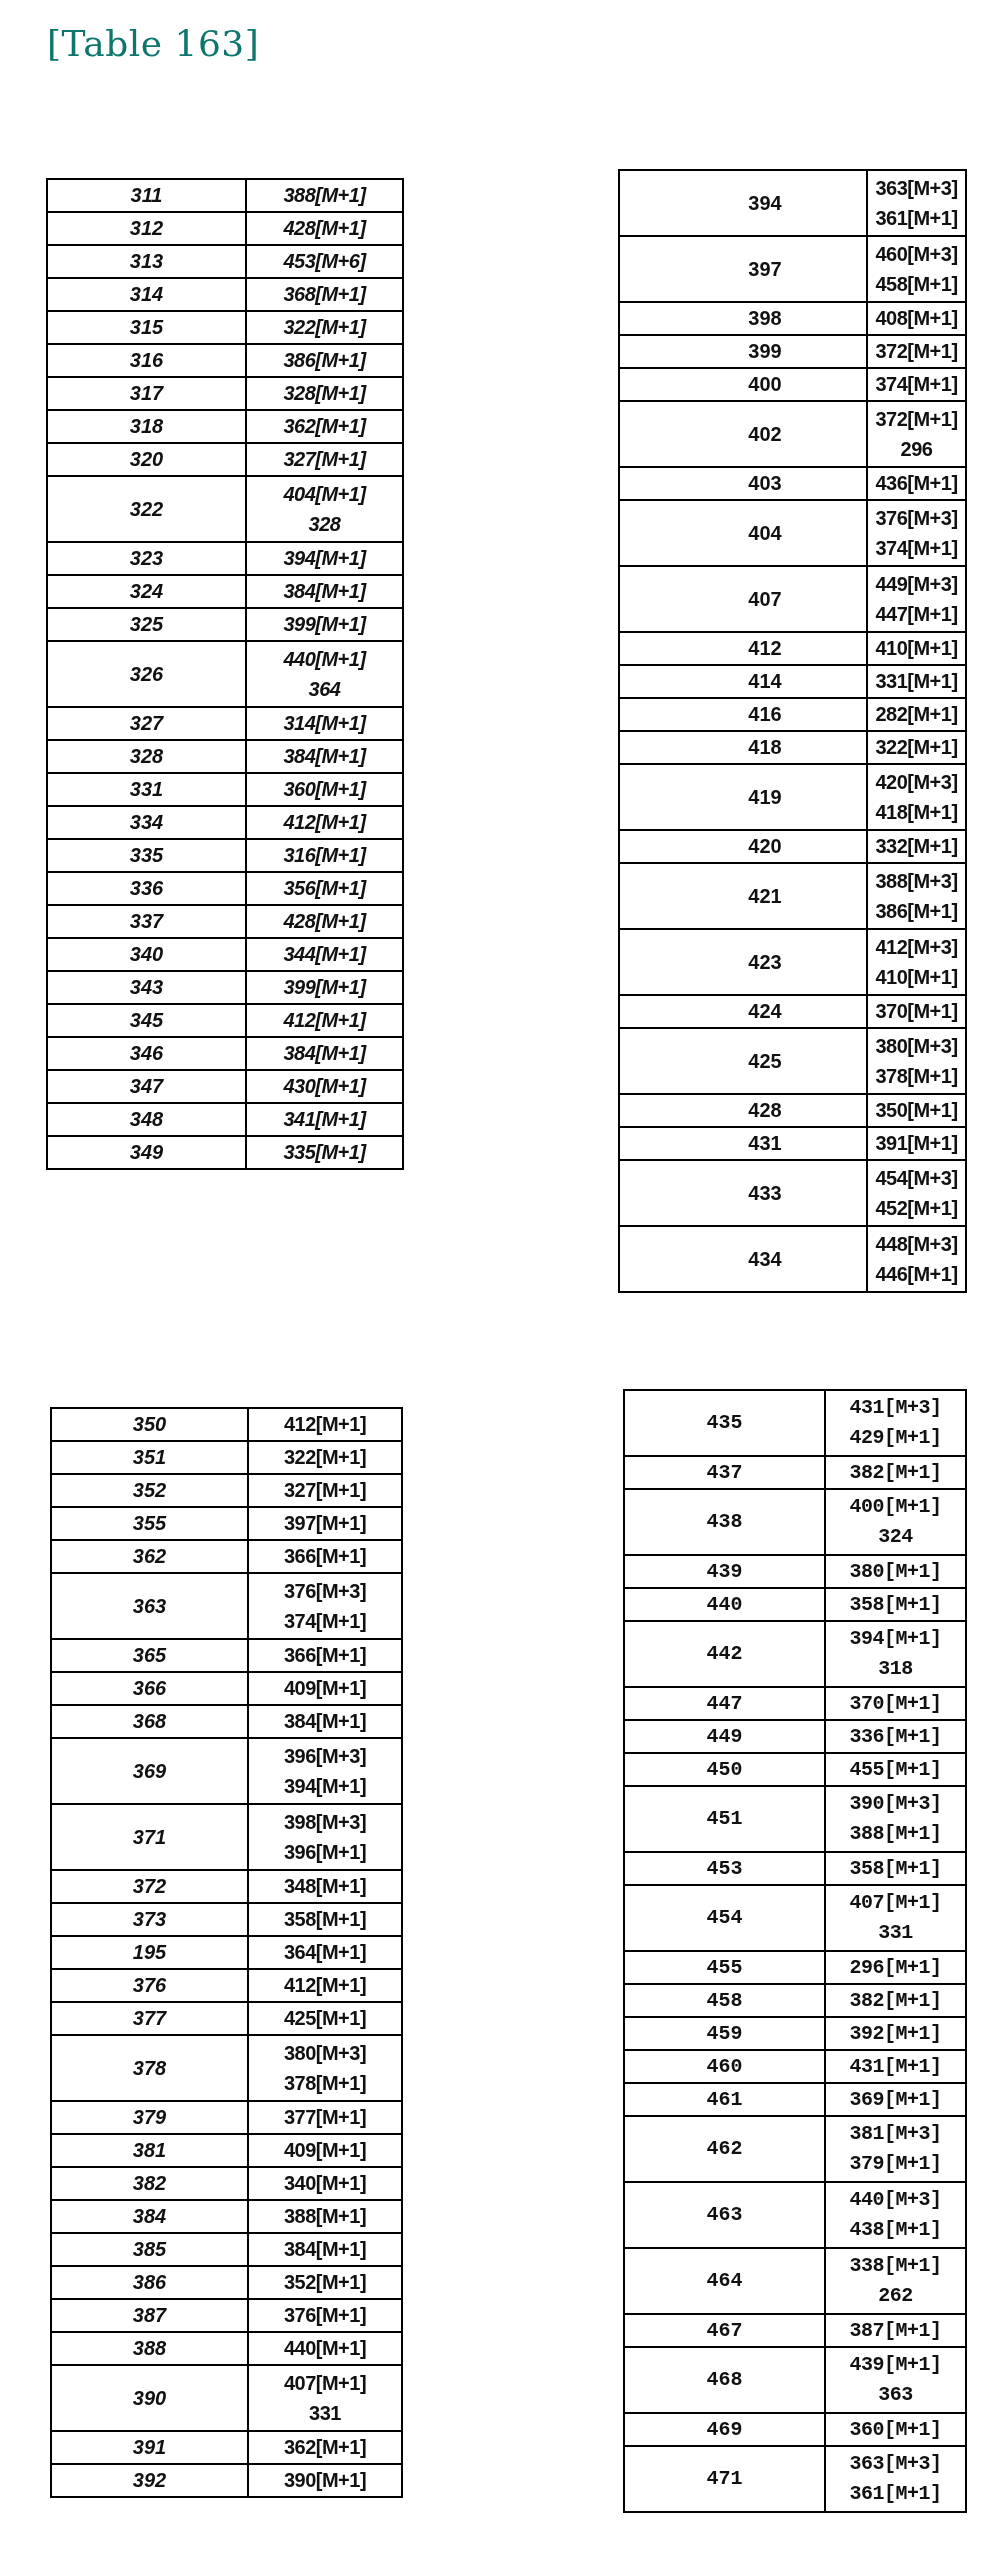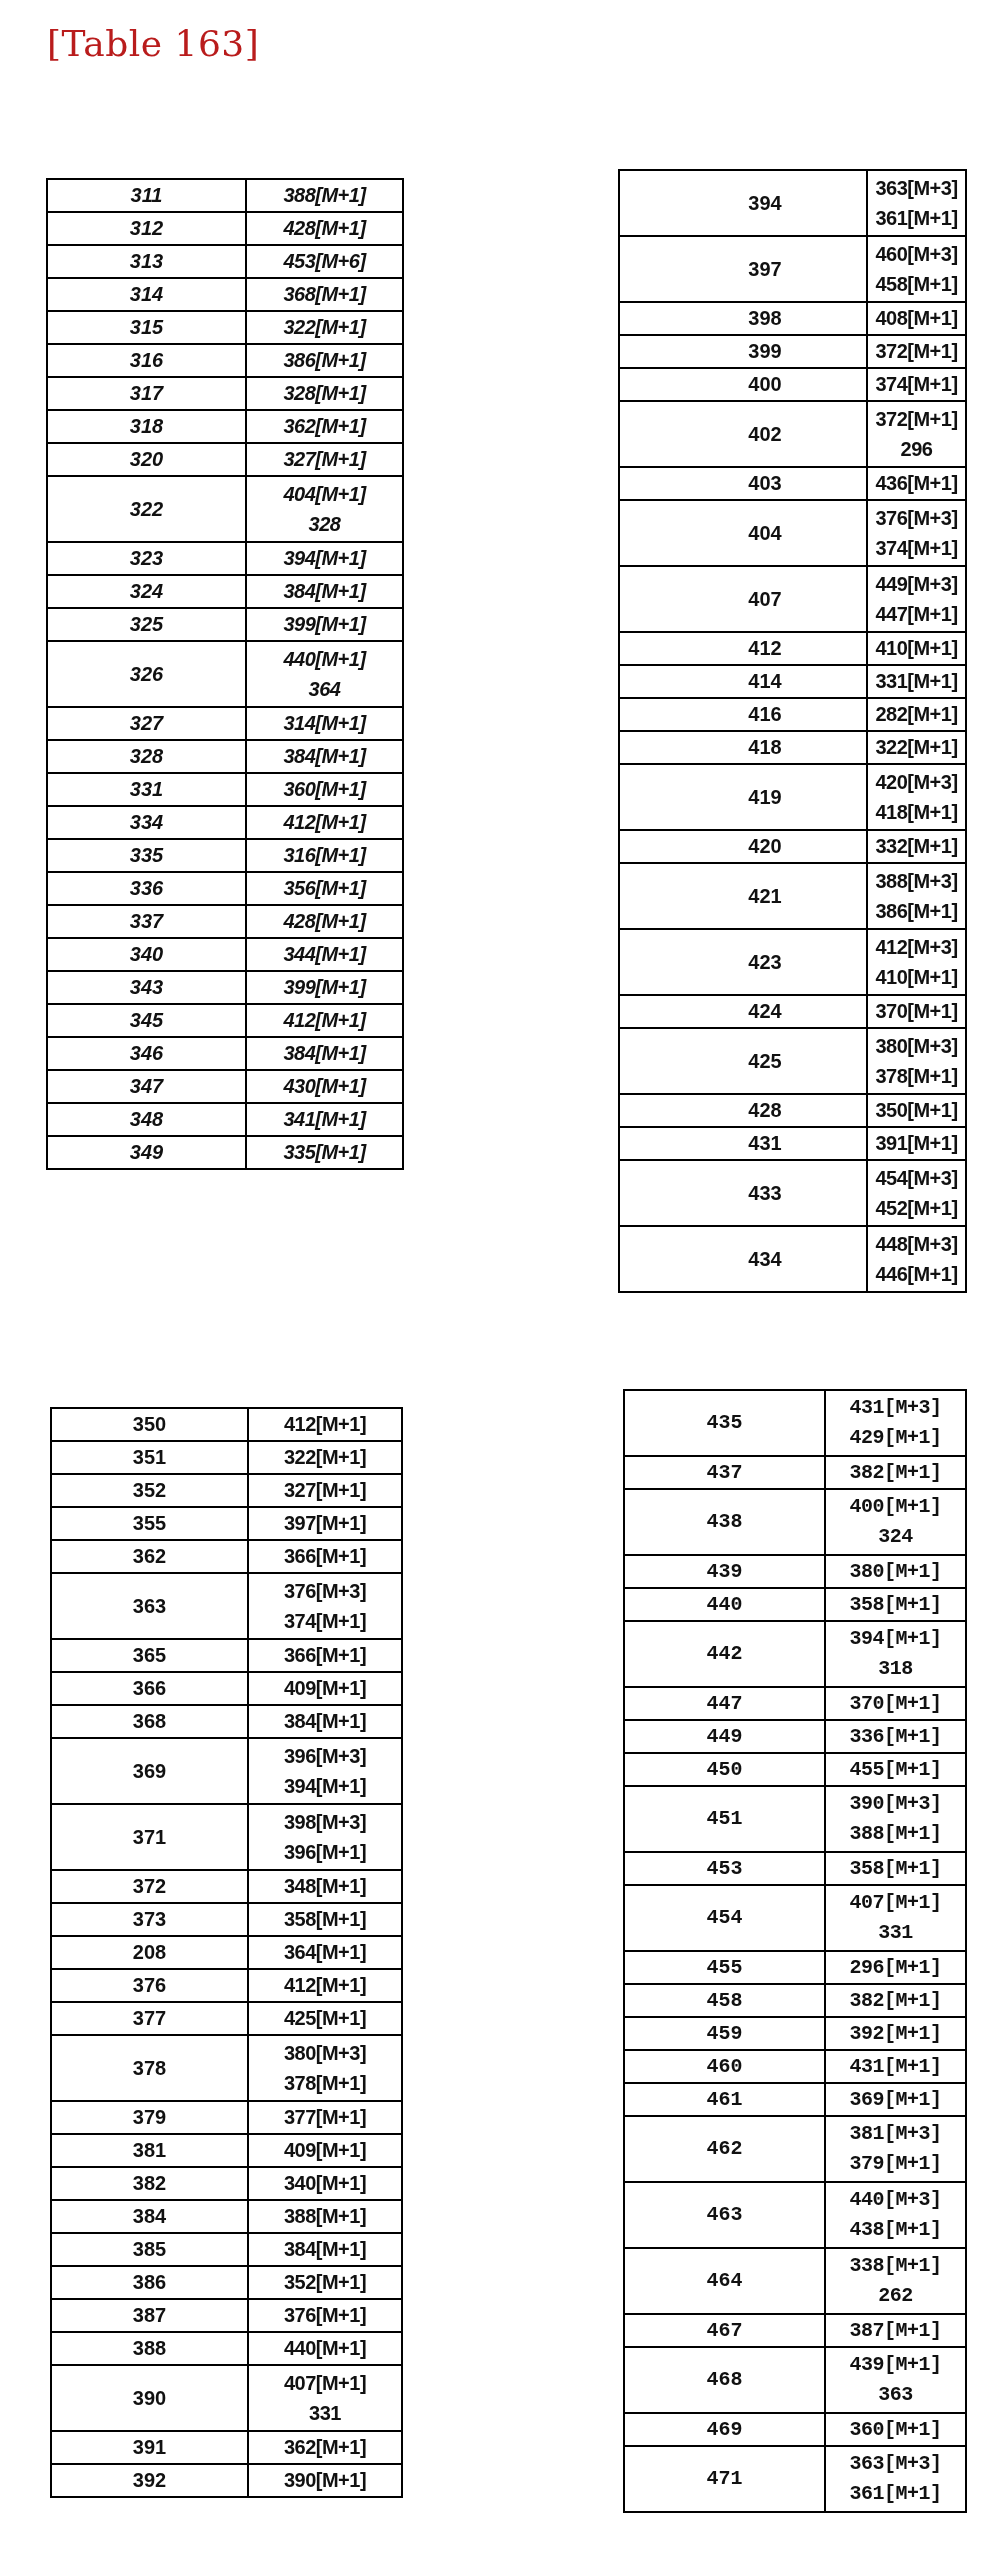--- a/index.html
+++ b/index.html
@@ -1,20 +1,20 @@
 <!DOCTYPE html>
 <html style="font-size:15px"><head>
 <meta charset="utf-8">
 <style>
   html, body { margin: 0; padding: 0; background: #ffffff; }
   body { width: 1008px; height: 2576px; position: relative; overflow: hidden; color: #000; }
   .title {
     position: absolute; left: 47px; top: 23px;
     font-family: "DejaVu Serif", "Liberation Serif", serif;
-    font-size: 36px; letter-spacing: 0.5px; color: #b91c1c;
+    font-size: 36px; letter-spacing: 0.5px; color: #0f766e;
   }
   table.data {
     position: absolute;
     border-collapse: collapse;
     font-family: "Liberation Sans", "DejaVu Sans", sans-serif;
     font-weight: bold;
     font-size: 20px;
     color: #111;
   }
   table.data td {
@@ -26,21 +26,21 @@
     height: 31px;
   }
   table.data td.val { letter-spacing: -0.5px; }
   table.data tr.dbl td { height: 64px; line-height: 30px; }
   .line { display: block; }
   #t1 { left: 46px; top: 178px; width: 358px; font-style: italic; }
   #t1 td.id { width: 197px; }
   #t2 { left: 618px; top: 169px; width: 349px; }
   #t2 td.id { width: 202px; padding-left: 44px; }
   #t3 { left: 50px; top: 1407px; width: 353px; }
-  #t3 td.id { width: 195px; }
+  #t3 td.id { width: 195px; font-style: italic; }
   #t4 { left: 623px; top: 1389px; width: 344px; font-family: Liberation Mono, monospace; }
   #t4 td.id { width: 199px; }
 </style>
 </head>
 <body>
 
 <div class="title">[Table 163]</div>
 
 <table class="data" id="t1">
     <tbody>
@@ -446,21 +446,21 @@
           <span class="line">348[M+1]</span>
         </td>
       </tr>
       <tr>
         <td class="id">373</td>
         <td class="val">
           <span class="line">358[M+1]</span>
         </td>
       </tr>
       <tr>
-        <td class="id">208</td>
+        <td class="id">195</td>
         <td class="val">
           <span class="line">364[M+1]</span>
         </td>
       </tr>
       <tr>
         <td class="id">376</td>
         <td class="val">
           <span class="line">412[M+1]</span>
         </td>
       </tr>

